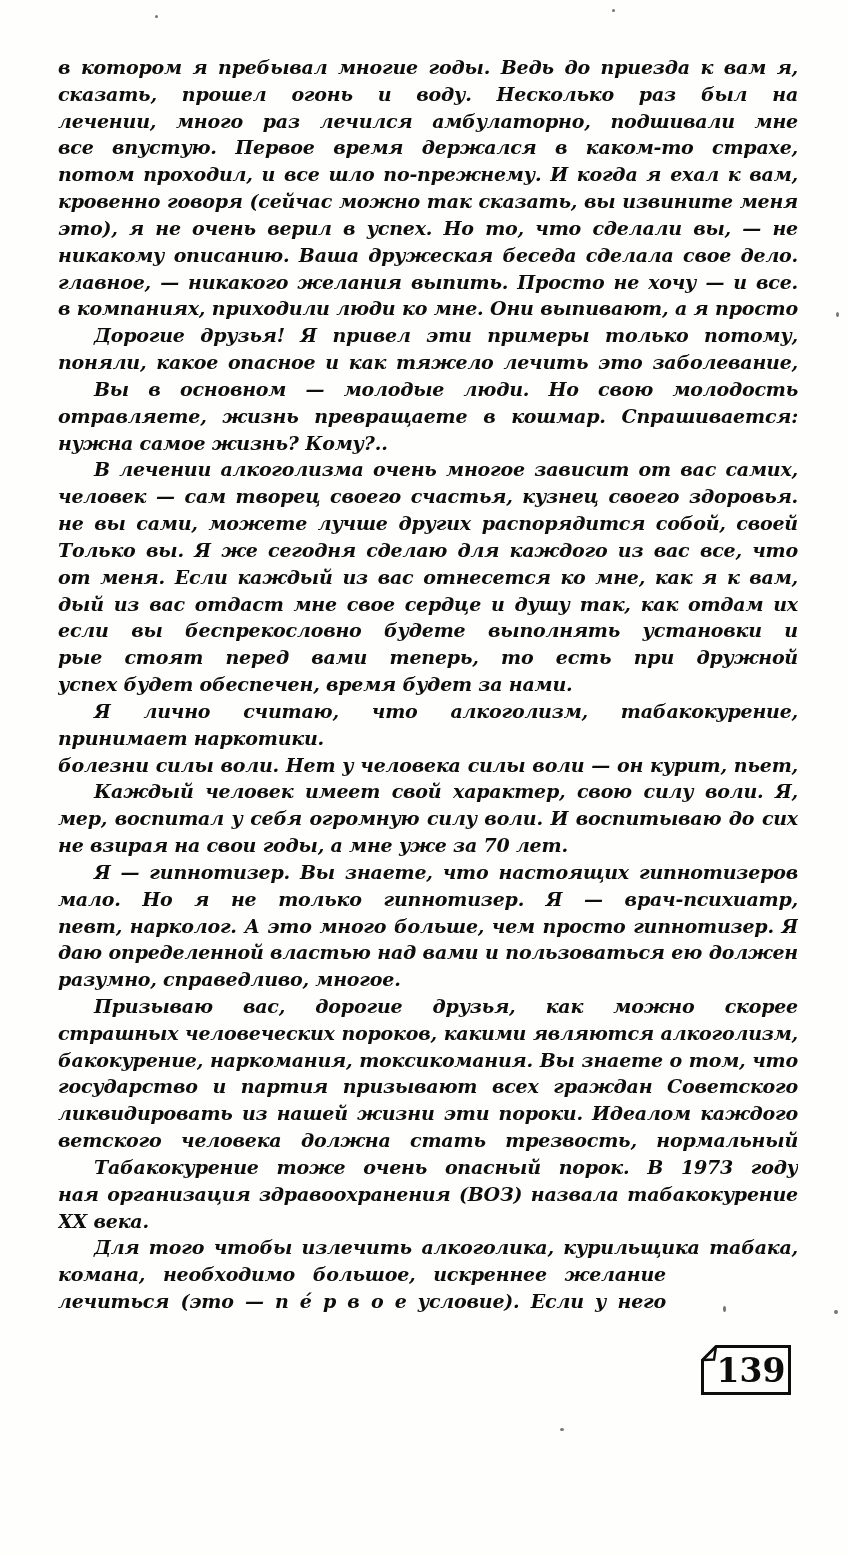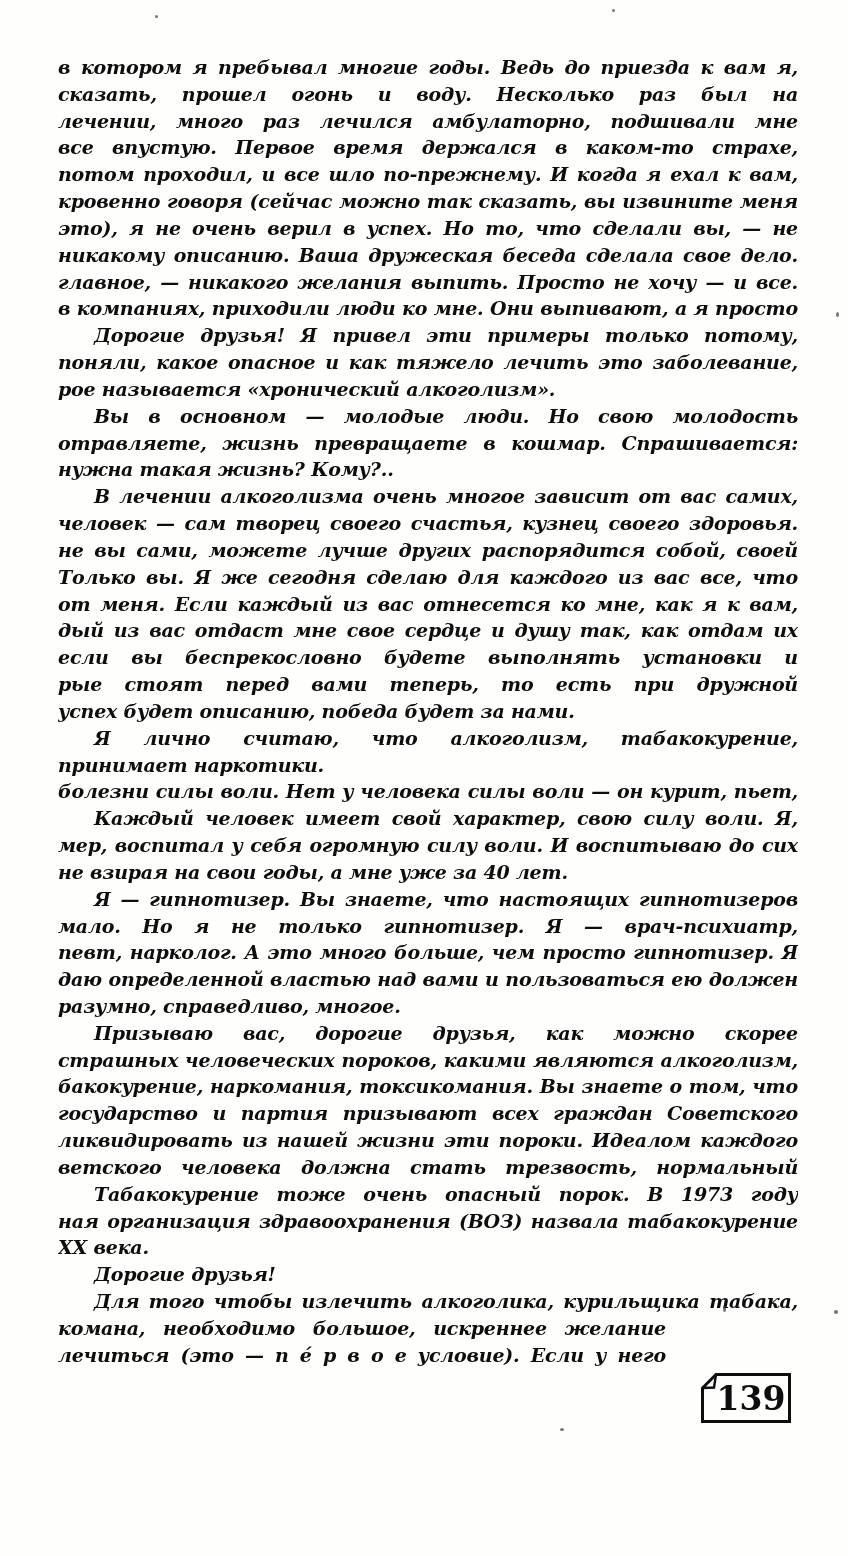--- a/index.html
+++ b/index.html
@@ -39,21 +39,21 @@
   }
   .line.indent {
     text-indent: 36px;
   }
   .line.wrap {
     margin-right: 132px;
   }
   .page-box {
     position: absolute;
     left: 700px;
-    top: 1372px;
+    top: 1344px;
     width: 92px;
     height: 52px;
     text-decoration: underline;
   }
   .page-box svg {
     position: absolute;
     left: 0;
     top: 0;
   }
   .page-box .num {
@@ -91,54 +91,52 @@
       <div class="line">лечении, много раз лечился амбулаторно, подшивали мне «эспераль» —</div>
       <div class="line">все впустую. Первое время держался в каком-то страхе, который</div>
       <div class="line">потом проходил, и все шло по-прежнему. И когда я ехал к вам, от-</div>
       <div class="line">кровенно говоря (сейчас можно так сказать, вы извините меня за</div>
       <div class="line">это), я не очень верил в успех. Но то, что сделали вы, — не поддается</div>
       <div class="line">никакому описанию. Ваша дружеская беседа сделала свое дело. Пос-</div>
       <div class="line">главное, — никакого желания выпить. Просто не хочу — и все. Был</div>
       <div class="line">в компаниях, приходили люди ко мне. Они выпивают, а я просто не</div>
       <div class="line indent">Дорогие друзья! Я привел эти примеры только потому, чтобы вы</div>
       <div class="line">поняли, какое опасное и как тяжело лечить это заболевание, кото-</div>
-      <div class="line end">рое называется «хронический алкоголизм».</div>
       <div class="line indent">Вы в основном — молодые люди. Но свою молодость сознательно</div>
       <div class="line">отравляете, жизнь превращаете в кошмар. Спрашивается: кому</div>
-      <div class="line end">нужна такая жизнь? Кому?..</div>
+      <div class="line end">нужна самое жизнь? Кому?..</div>
       <div class="line indent">В лечении алкоголизма очень многое зависит от вас самих, ибо</div>
       <div class="line">человек — сам творец своего счастья, кузнец своего здоровья. Кто, как</div>
       <div class="line">не вы сами, можете лучше других распорядится собой, своей волей?</div>
       <div class="line">Только вы. Я же сегодня сделаю для каждого из вас все, что зависит</div>
       <div class="line">от меня. Если каждый из вас отнесется ко мне, как я к вам, если каж-</div>
       <div class="line">дый из вас отдаст мне свое сердце и душу так, как отдам их вам я,</div>
       <div class="line">если вы беспрекословно будете выполнять установки и условия, кото-</div>
       <div class="line">рые стоят перед вами теперь, то есть при дружной совместной работе,</div>
-      <div class="line end">успех будет описанию, победа будет за нами.</div>
+      <div class="line end">успех будет обеспечен, время будет за нами.</div>
       <div class="line indent">Я лично считаю, что алкоголизм, табакокурение, наркомания —</div>
       <div class="line end">принимает наркотики.</div>
       <div class="line">болезни силы воли. Нет у человека силы воли — он курит, пьет,</div>
       <div class="line indent">Каждый человек имеет свой характер, свою силу воли. Я, напри-</div>
       <div class="line">мер, воспитал у себя огромную силу воли. И воспитываю до сих пор,</div>
-      <div class="line end">не взирая на свои годы, а мне уже за 40 лет.</div>
+      <div class="line end">не взирая на свои годы, а мне уже за 70 лет.</div>
       <div class="line indent">Я — гипнотизер. Вы знаете, что настоящих гипнотизеров на Земле</div>
       <div class="line">мало. Но я не только гипнотизер. Я — врач-психиатр, психотера-</div>
       <div class="line">певт, нарколог. А это много больше, чем просто гипнотизер. Я обла-</div>
       <div class="line">даю определенной властью над вами и пользоваться ею должен очень</div>
       <div class="line end">разумно, справедливо, многое.</div>
       <div class="line indent">Призываю вас, дорогие друзья, как можно скорее отказаться от</div>
       <div class="line">страшных человеческих пороков, какими являются алкоголизм, та-</div>
       <div class="line">бакокурение, наркомания, токсикомания. Вы знаете о том, что наше</div>
       <div class="line">государство и партия призывают всех граждан Советского Союза</div>
       <div class="line">ликвидировать из нашей жизни эти пороки. Идеалом каждого со-</div>
       <div class="line">ветского человека должна стать трезвость, нормальный образ жизни.</div>
       <div class="line indent">Табакокурение тоже очень опасный порок. В 1973 году Всемир-</div>
       <div class="line">ная организация здравоохранения (ВОЗ) назвала табакокурение чумой</div>
       <div class="line end">XX века.</div>
-      <div class="line indent end">Дорогие друзья!</div>
       <div class="line indent">Для того чтобы излечить алкоголика, курильщика табака, нар-</div>
       <div class="line wrap">комана, необходимо большое, искреннее желание больного</div>
       <div class="line wrap">лечиться (это — п е́ р в о е  условие). Если у него есть такое</div>
     </div>
 
   <div class="page-box">
     <svg width="92" height="52" viewBox="0 0 92 52" aria-hidden="true">
       <path d="M16 2.5 L89.5 2.5 L89.5 49.5 L2.5 49.5 L2.5 16 Z" fill="#fefefd" stroke="#0d0d0d" stroke-width="3" stroke-linejoin="miter"></path>
       <path d="M16 2.5 L14 15.5 L2.5 16" fill="none" stroke="#0d0d0d" stroke-width="2.4" stroke-linejoin="miter"></path>
     </svg>

